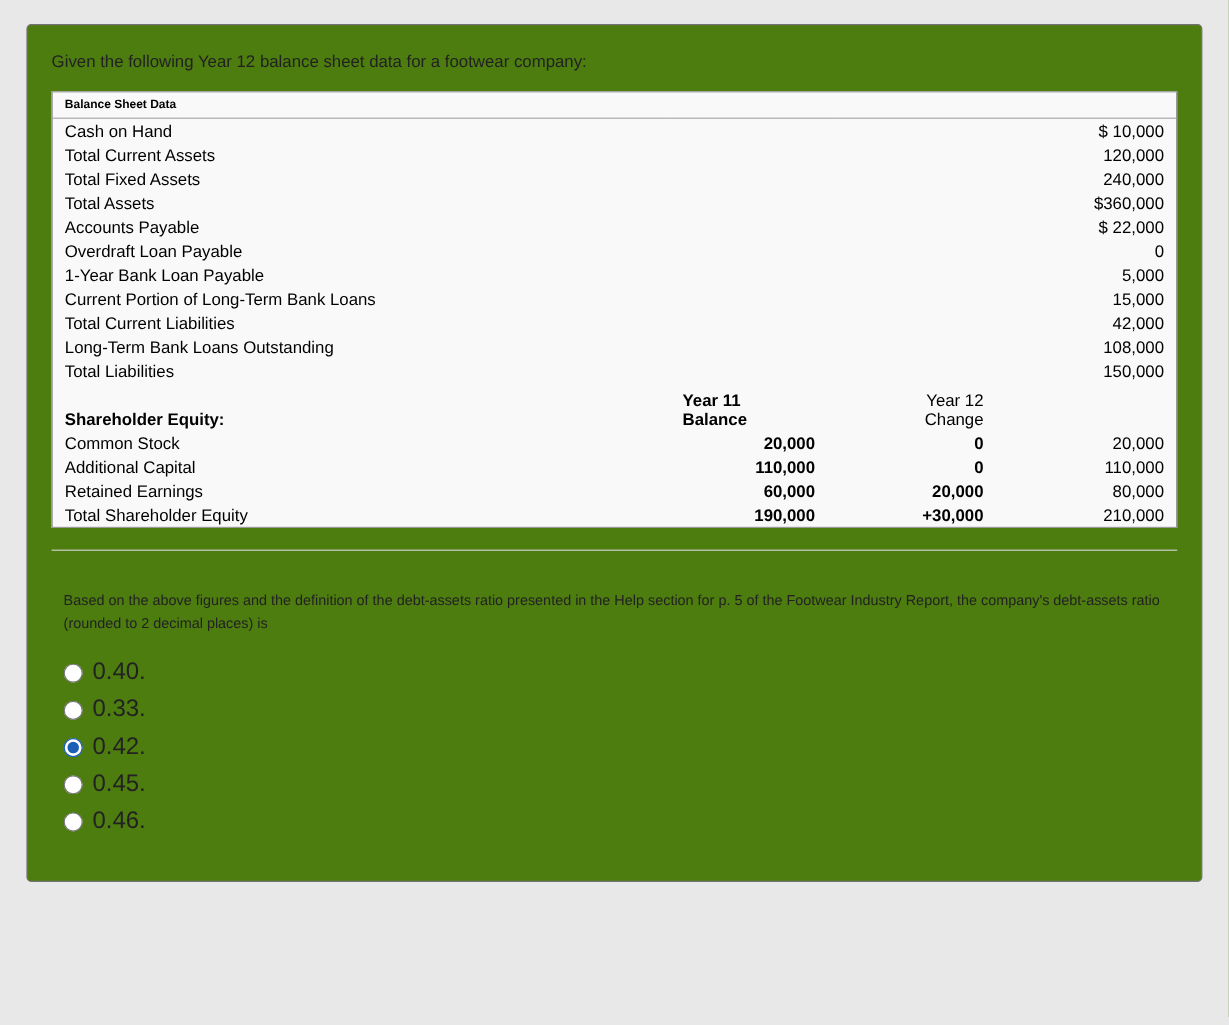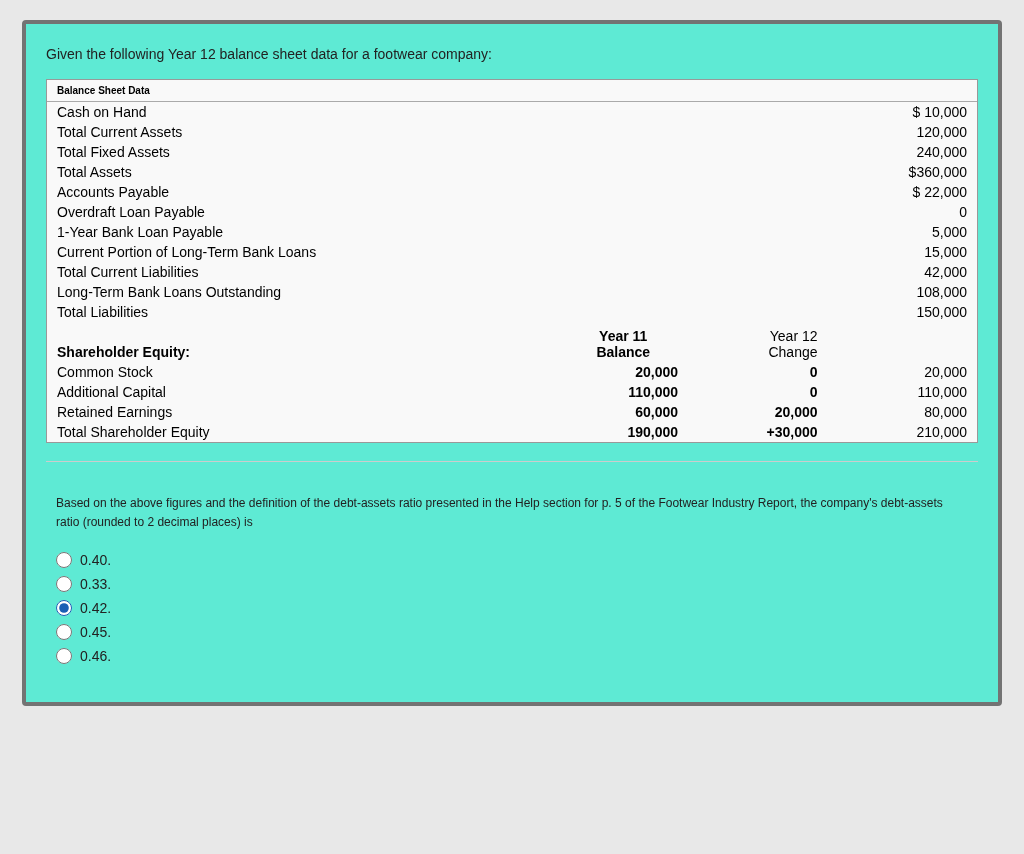--- a/index.html
+++ b/index.html
@@ -12,22 +12,22 @@
       font-family: Arial, sans-serif;
       font-size: 14px;
       background: #e8e8e8;
       display: flex;
       justify-content: center;
       align-items: flex-start;
       padding: 20px;
     }
 
     .page-container {
-      background: #5eead4;
-      border: 4px solid #737373;
+      background: #4d7c0f;
+      border: 1px solid #737373;
       border-radius: 4px;
       padding: 20px;
       max-width: 980px;
       width: 100%;
     }
 
     .question-text {
       font-size: 14px;
       color: #222;
       margin-bottom: 14px;
@@ -108,21 +108,21 @@
 
     .radio-option input[type="radio"] {
       margin-right: 8px;
       width: 16px;
       height: 16px;
       cursor: pointer;
       accent-color: #1a5fb4;
     }
 
     .radio-label {
-      font-size: 14px;
+      font-size: 20px;
       color: #222;
     }
 
     .separator-line {
       border: none;
       border-top: 1px solid #ccc;
       margin: 16px 0;
     }
   </style>
 </head>
@@ -200,21 +200,21 @@
         </tr>
         <tr class="data-row">
           <td class="label-col">Total Liabilities</td>
           <td class="year11-col"></td>
           <td class="year12-col"></td>
           <td class="value-col">150,000</td>
         </tr>
 
         <tr class="subheader-row">
           <td class="label-col">Shareholder Equity:</td>
-          <td class="year11-col" style="text-align:center; font-weight:bold;">
+          <td class="year11-col" style="text-align:left; font-weight:bold;">
             <span>Year 11</span><br>
             <span>Balance</span>
           </td>
           <td class="year12-col" style="text-align:right; font-weight:normal;">
             <span>Year 12</span><br>
             <span>Change</span>
           </td>
           <td class="value-col"></td>
         </tr>
 

